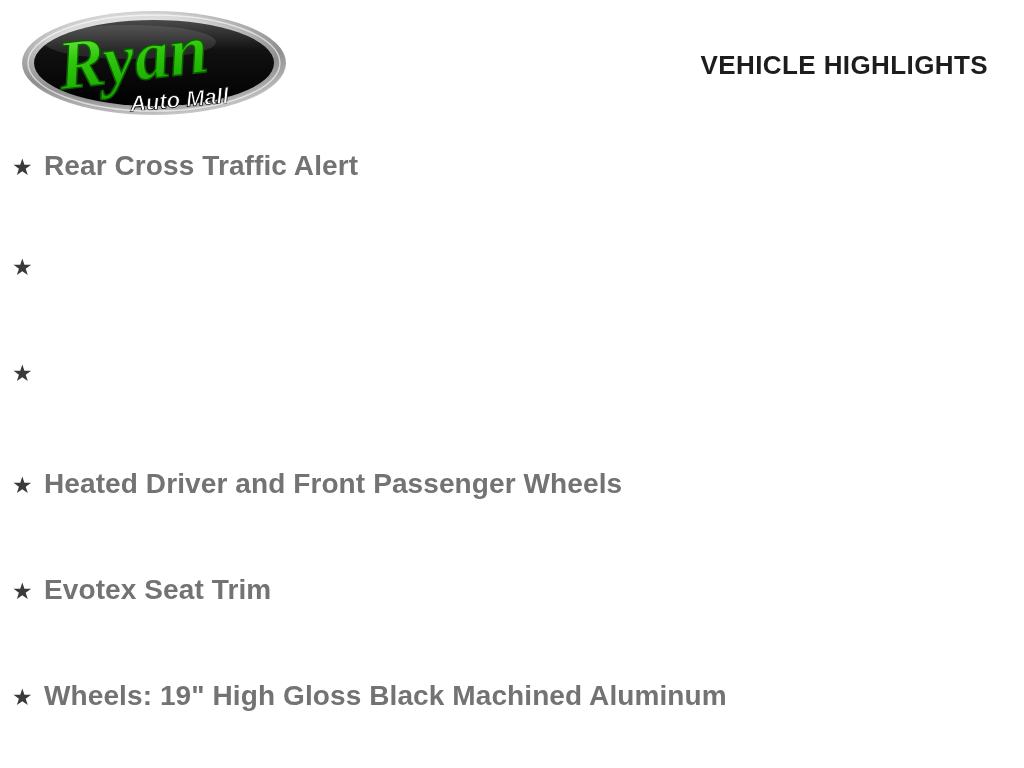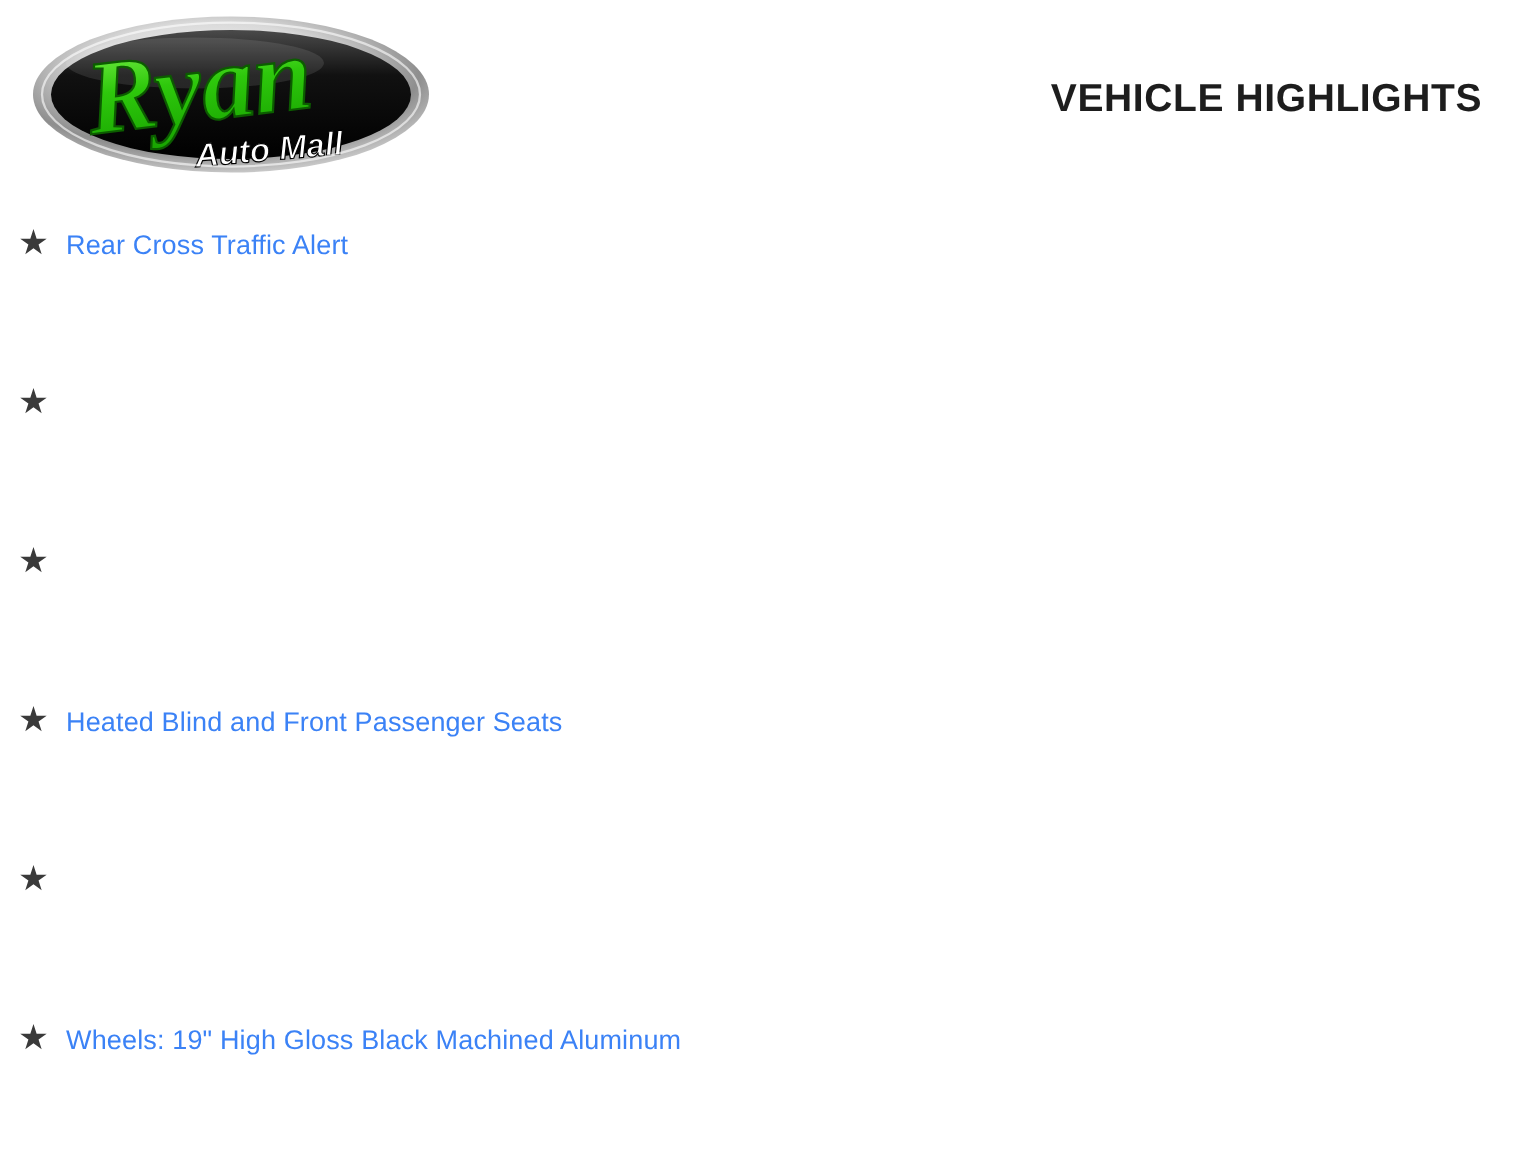--- a/index.html
+++ b/index.html
@@ -64,24 +64,25 @@
   }
   .bullet-star {
     width: 32px;
     flex: 0 0 32px;
     font-size: 23px;
     line-height: 1;
     color: #3a3a3a;
     text-align: left;
   }
   .feature-text {
-    font-size: 18px;
-    color: #3b82f6;
+    font-size: 28px;
+    color: #737373;
     white-space: nowrap;
     letter-spacing: 0.1px;
+    font-weight: bold;
   }
 </style>
 </head>
 <body>
 
 <div class="page">
 
   <div class="header">
 
     <div class="logo">
@@ -130,25 +131,26 @@
     <li class="feature-item">
       <span class="bullet-star">★</span>
     </li>
 
     <li class="feature-item">
       <span class="bullet-star">★</span>
     </li>
 
     <li class="feature-item">
       <span class="bullet-star">★</span>
-      <span class="feature-text">Heated Blind and Front Passenger Seats</span>
+      <span class="feature-text">Heated Driver and Front Passenger Wheels</span>
     </li>
 
     <li class="feature-item">
       <span class="bullet-star">★</span>
+      <span class="feature-text">Evotex Seat Trim</span>
     </li>
 
     <li class="feature-item">
       <span class="bullet-star">★</span>
       <span class="feature-text">Wheels: 19" High Gloss Black Machined Aluminum</span>
     </li>
 
   </ul>
 </div>
 

